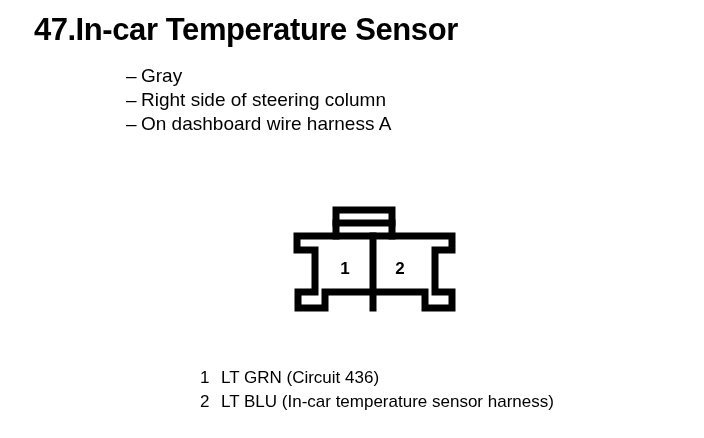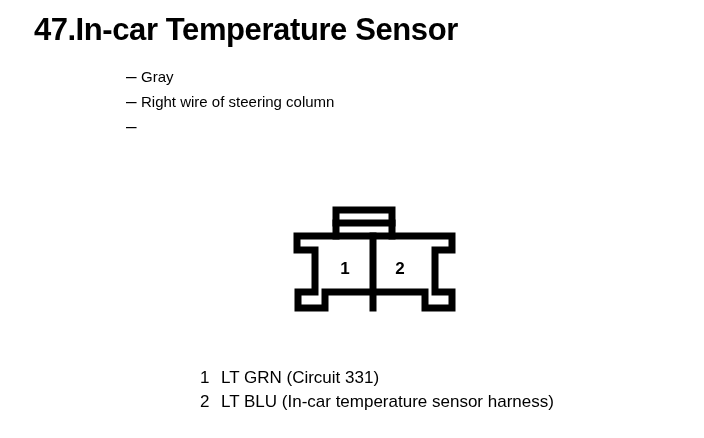--- a/index.html
+++ b/index.html
@@ -65,21 +65,21 @@
     font-size: 19px;
     line-height: 24px;
     white-space: nowrap;
   }
   .desc-dash {
     width: 15px;
     flex: 0 0 15px;
     font-size: 19px;
   }
   .desc-text {
-    font-size: 15px;
+    font-size: 19px;
     text-align: right;
   }
 
   
   .connector {
     position: absolute;
     left: 285px;
     top: 198px;
     width: 180px;
     height: 120px;
@@ -128,24 +128,25 @@
     <span class="header-title">In-car Temperature Sensor</span>
   </div>
 
   <div class="desc-list">
     <div class="desc-item">
       <span class="desc-dash">–</span>
       <span class="desc-text">Gray</span>
     </div>
     <div class="desc-item">
       <span class="desc-dash">–</span>
-      <span class="desc-text">Right wire of steering column</span>
+      <span class="desc-text">Right side of steering column</span>
     </div>
     <div class="desc-item">
       <span class="desc-dash">–</span>
+      <span class="desc-text">On dashboard wire harness A</span>
     </div>
   </div>
 
   <div class="connector">
     <svg width="180" height="120" viewBox="0 0 180 120" xmlns="http://www.w3.org/2000/svg">
       <g fill="none" stroke="#000000" stroke-width="7" stroke-linejoin="miter" stroke-linecap="square">
 
         <path d="M 51 38 L 51 12 L 107 12 L 107 38"></path>
 
         <path d="M 51 25 L 107 25"></path>
@@ -171,21 +172,21 @@
         <path d="M 88 38 L 88 110"></path>
       </g>
       <text class="pin-number" x="60" y="76" text-anchor="middle">1</text>
       <text class="pin-number" x="115" y="76" text-anchor="middle">2</text>
     </svg>
   </div>
 
   <div class="legend">
     <div class="legend-row">
       <span class="legend-pin">1</span>
-      <span class="legend-desc">LT GRN (Circuit 331)</span>
+      <span class="legend-desc">LT GRN (Circuit 436)</span>
     </div>
     <div class="legend-row">
       <span class="legend-pin">2</span>
       <span class="legend-desc">LT BLU (In-car temperature sensor harness)</span>
     </div>
   </div>
 
 </div>
 
 </body></html>

